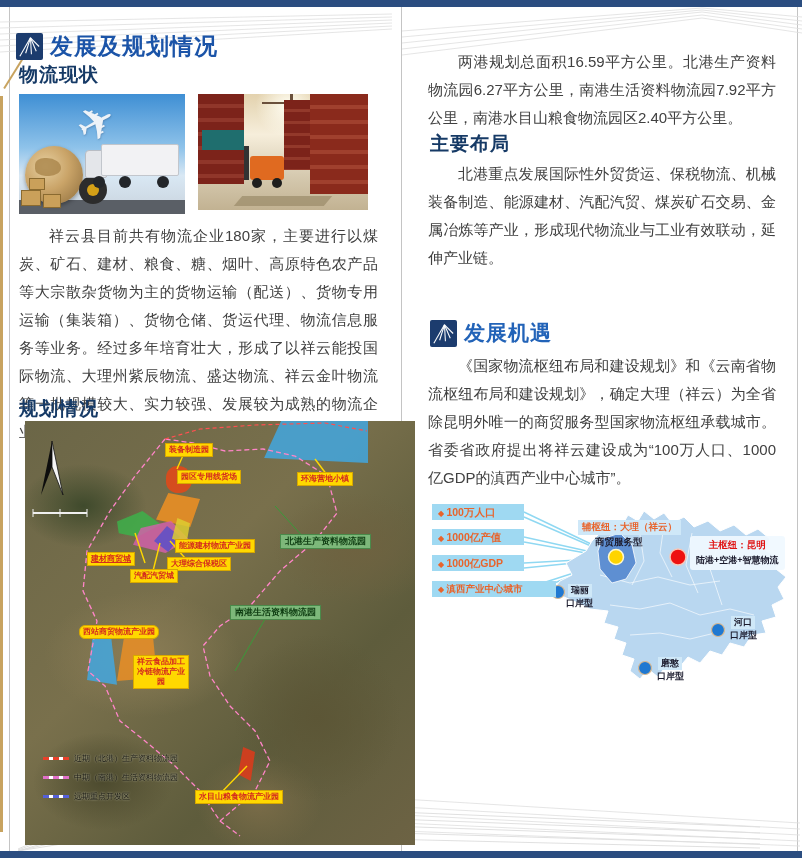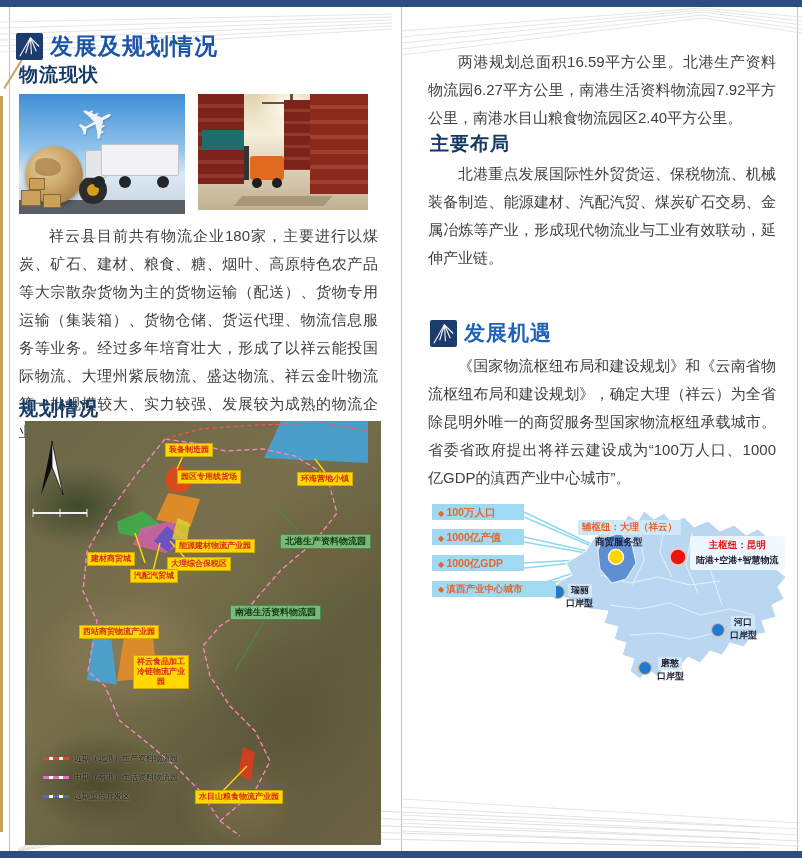--- a/index.html
+++ b/index.html
@@ -63,21 +63,21 @@
   .crane { position:absolute; left:92px; top:0; width:3px; height:60px; background:#6a503c; }
   .crane::after { content:""; position:absolute; left:-28px; top:8px; width:58px; height:2px; background:#6a503c; }
   .fork { position:absolute; left:52px; top:62px; width:34px; height:24px; background:#e06a20; border-radius:3px; }
   .fork::before { content:""; position:absolute; left:-6px; top:-10px; width:5px; height:34px; background:#333; }
   .fork::after { content:""; position:absolute; left:2px; bottom:-8px; width:10px; height:10px; border-radius:50%;
             background:#1d1d1d; box-shadow:20px 0 0 #1d1d1d; }
   .shadowstreak { position:absolute; left:40px; bottom:4px; width:90px; height:10px; background:#9a8a68;
             transform:skewX(-40deg); opacity:.7; }
 
   
-  .satmap { position:absolute; left:25px; top:421px; width:356px; height:424px; overflow:hidden;
+  .satmap { position:absolute; left:25px; top:421px; width:390px; height:424px; overflow:hidden;
             background:
               radial-gradient(90px 60px at 15% 20%, #3f4a2c 0%, rgba(0,0,0,0) 70%),
               radial-gradient(120px 80px at 85% 30%, #6e6240 0%, rgba(0,0,0,0) 70%),
               radial-gradient(140px 90px at 30% 55%, #8a7c55 0%, rgba(0,0,0,0) 70%),
               radial-gradient(120px 120px at 75% 70%, #5c5636 0%, rgba(0,0,0,0) 70%),
               radial-gradient(100px 70px at 20% 85%, #4c4a2e 0%, rgba(0,0,0,0) 70%),
               radial-gradient(90px 70px at 60% 90%, #7a6c48 0%, rgba(0,0,0,0) 70%),
               linear-gradient(135deg,#6b6647 0%,#79704c 40%,#5e5c3c 70%,#6d6344 100%); }
   .zone { position:absolute; }
   .maplbl { position:absolute; font-size:8px; font-weight:bold; color:#d42b1e; background:#ffd800;
@@ -241,23 +241,23 @@
     <svg width="34" height="66" style="position:absolute;left:10px;top:16px;">
       <polygon points="6,58 17,4 17,30" fill="#0d0d0d"></polygon>
       <polygon points="17,4 28,58 17,30" fill="#f5f5f5" stroke="#111" stroke-width="0.8"></polygon>
     </svg>
 
     <div class="maplbl" style="left:140px;top:22px;">装备制造园</div>
     <div class="maplbl" style="left:152px;top:49px;">园区专用线货场</div>
     <div class="maplbl" style="left:272px;top:51px;">环海营地小镇</div>
     <div class="maplbl" style="left:150px;top:118px;">能源建材物流产业园</div>
     <div class="maplbl" style="left:142px;top:136px;">大理综合保税区</div>
-    <div class="maplbl" style="left:62px;top:131px;">建材商贸城</div>
+    <div class="maplbl" style="left:62px;top:131px;text-decoration:underline;">建材商贸城</div>
     <div class="maplbl" style="left:105px;top:148px;">汽配汽贸城</div>
-    <div class="maplbl" style="left:54px;top:204px;">西站商贸物流产业园</div>
+    <div class="maplbl" style="left:54px;top:204px;border-radius:6px;">西站商贸物流产业园</div>
     <div class="maplbl wrap" style="left:108px;top:234px;">祥云食品加工冷链物流产业园</div>
     <div class="maplbl" style="left:170px;top:369px;">水目山粮食物流产业园</div>
 
     <div class="greenlbl" style="left:255px;top:113px;">北港生产资料物流园</div>
     <div class="greenlbl" style="left:205px;top:184px;">南港生活资料物流园</div>
 
     <div class="legend">
       <div class="lgrow lg0">
         <span class="lgswatch"></span>
         <span class="lgtext">近期（北港）生产资料物流园</span>

